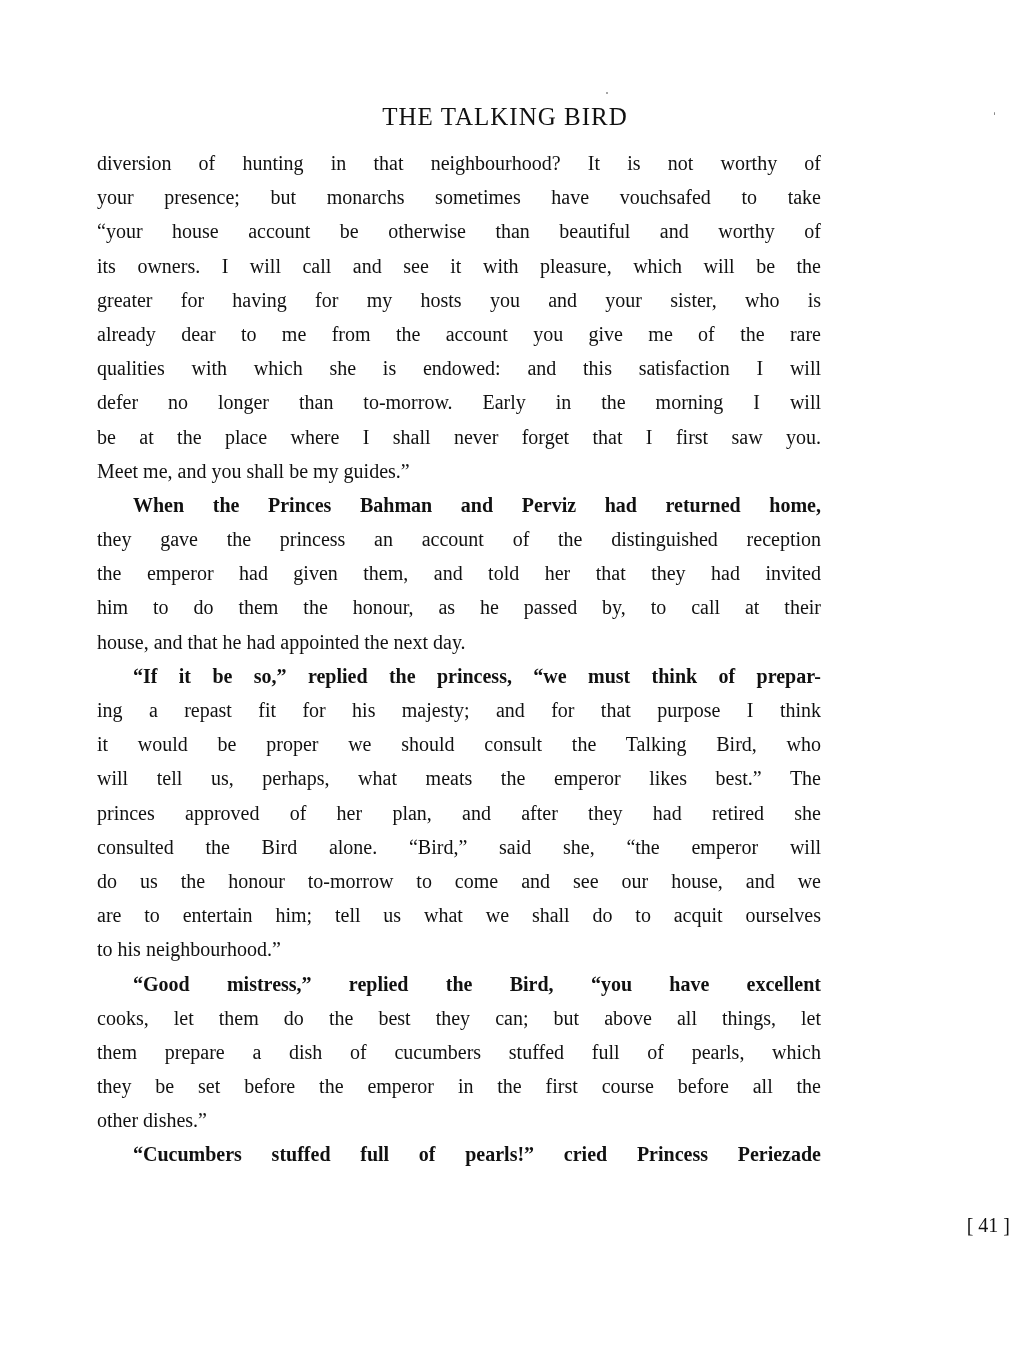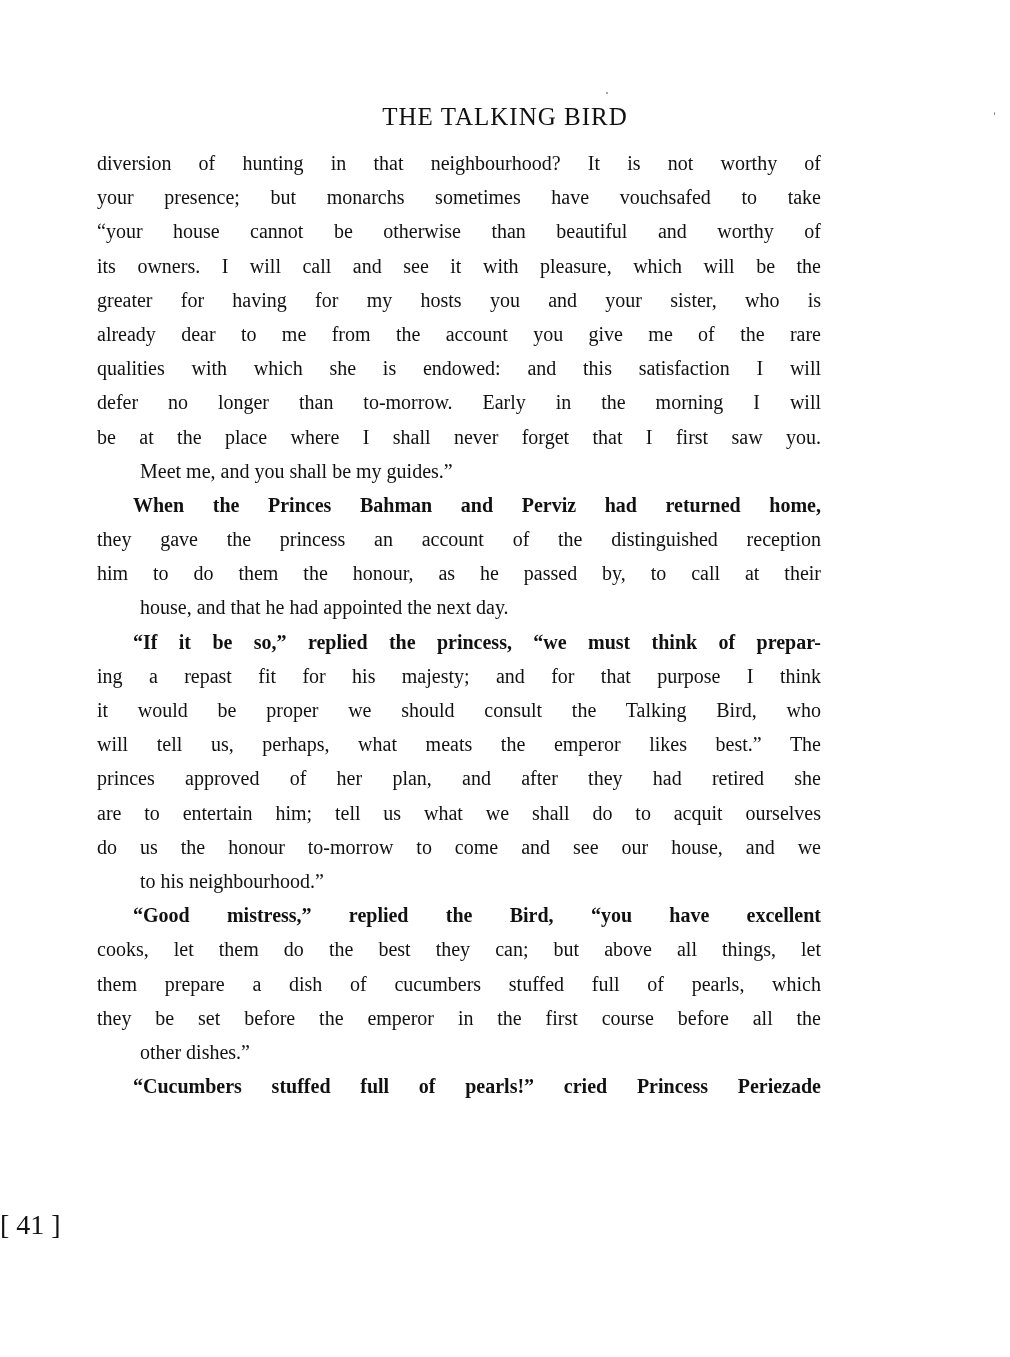--- a/index.html
+++ b/index.html
@@ -44,33 +44,32 @@
       height: 34.2px;
       line-height: 34.2px;
       font-size: 20px;
       white-space: nowrap;
       text-align: justify;
       text-align-last: justify;
     }
     .line.last {
       text-align: center;
       text-align-last: left;
-      margin-left: 43px;
     }
     .line.indent {
       padding-left: 36px;
       font-weight: bold;
     }
     .folio {
       position: absolute;
       top: 1208px;
       left: 0;
       width: 1010px;
-      text-align: left;
-      font-size: 28px;
+      text-align: right;
+      font-size: 20px;
       line-height: 34px;
       color: #111;
     }
     .speck {
       position: absolute;
       width: 2px;
       height: 2px;
       background: #888;
       border-radius: 1px;
     }
@@ -82,45 +81,47 @@
   <span class="speck" style="left:606px;top:92px;"></span>
   <span class="speck" style="left:994px;top:112px;width:1px;height:3px;"></span>
 
   <div class="running-head">THE TALKING BIRD</div>
 
   <div class="body-text">
 
     <div>
       <span class="line">diversion of hunting in that neighbourhood?  It is not worthy of</span>
       <span class="line">your presence; but monarchs sometimes have vouchsafed to take</span>
-      <span class="line">“your house cannot be otherwise than beautiful and worthy of</span>
+      <span class="line">“your house account be otherwise than beautiful and worthy of</span>
       <span class="line">its owners.  I will call and see it with pleasure, which will be the</span>
       <span class="line">greater for having for my hosts you and your sister, who is</span>
       <span class="line">already dear to me from the account you give me of the rare</span>
       <span class="line">qualities with which she is endowed: and this satisfaction I will</span>
       <span class="line">defer no longer than to-morrow.  Early in the morning I will</span>
       <span class="line">be at the place where I shall never forget that I first saw you.</span>
       <span class="line last">Meet me, and you shall be my guides.”</span>
     </div>
 
     <div>
       <span class="line indent">When the Princes Bahman and Perviz had returned home,</span>
       <span class="line">they gave the princess an account of the distinguished reception</span>
+      <span class="line">the emperor had given them, and told her that they had invited</span>
       <span class="line">him to do them the honour, as he passed by, to call at their</span>
       <span class="line last">house, and that he had appointed the next day.</span>
     </div>
 
     <div>
       <span class="line indent">“If it be so,” replied the princess, “we must think of prepar-</span>
       <span class="line">ing a repast fit for his majesty; and for that purpose I think</span>
       <span class="line">it would be proper we should consult the Talking Bird, who</span>
       <span class="line">will tell us, perhaps, what meats the emperor likes best.”  The</span>
       <span class="line">princes approved of her plan, and after they had retired she</span>
+      <span class="line">consulted the Bird alone.  “Bird,” said she, “the emperor will</span>
+      <span class="line">do us the honour to-morrow to come and see our house, and we</span>
       <span class="line">are to entertain him; tell us what we shall do to acquit ourselves</span>
-      <span class="line">do us the honour to-morrow to come and see our house, and we</span>
       <span class="line last">to his neighbourhood.”</span>
     </div>
 
     <div>
       <span class="line indent">“Good mistress,” replied the Bird, “you have excellent</span>
       <span class="line">cooks, let them do the best they can; but above all things, let</span>
       <span class="line">them prepare a dish of cucumbers stuffed full of pearls, which</span>
       <span class="line">they be set before the emperor in the first course before all the</span>
       <span class="line last">other dishes.”</span>
     </div>

